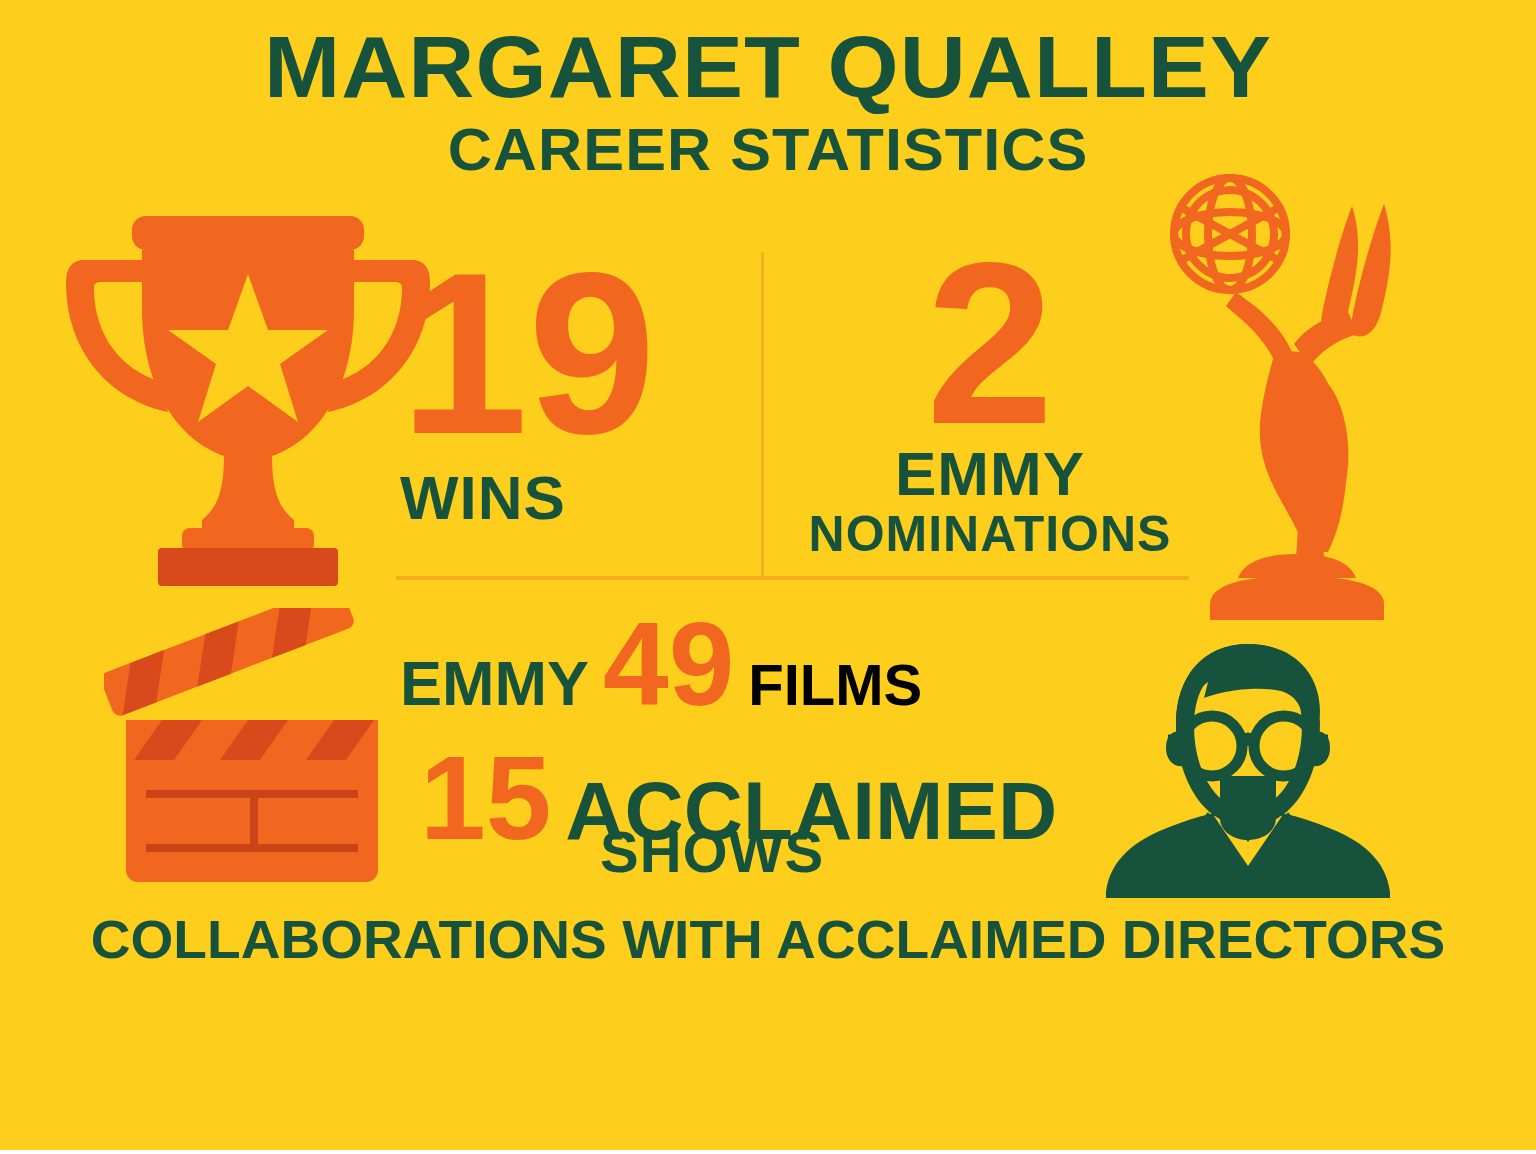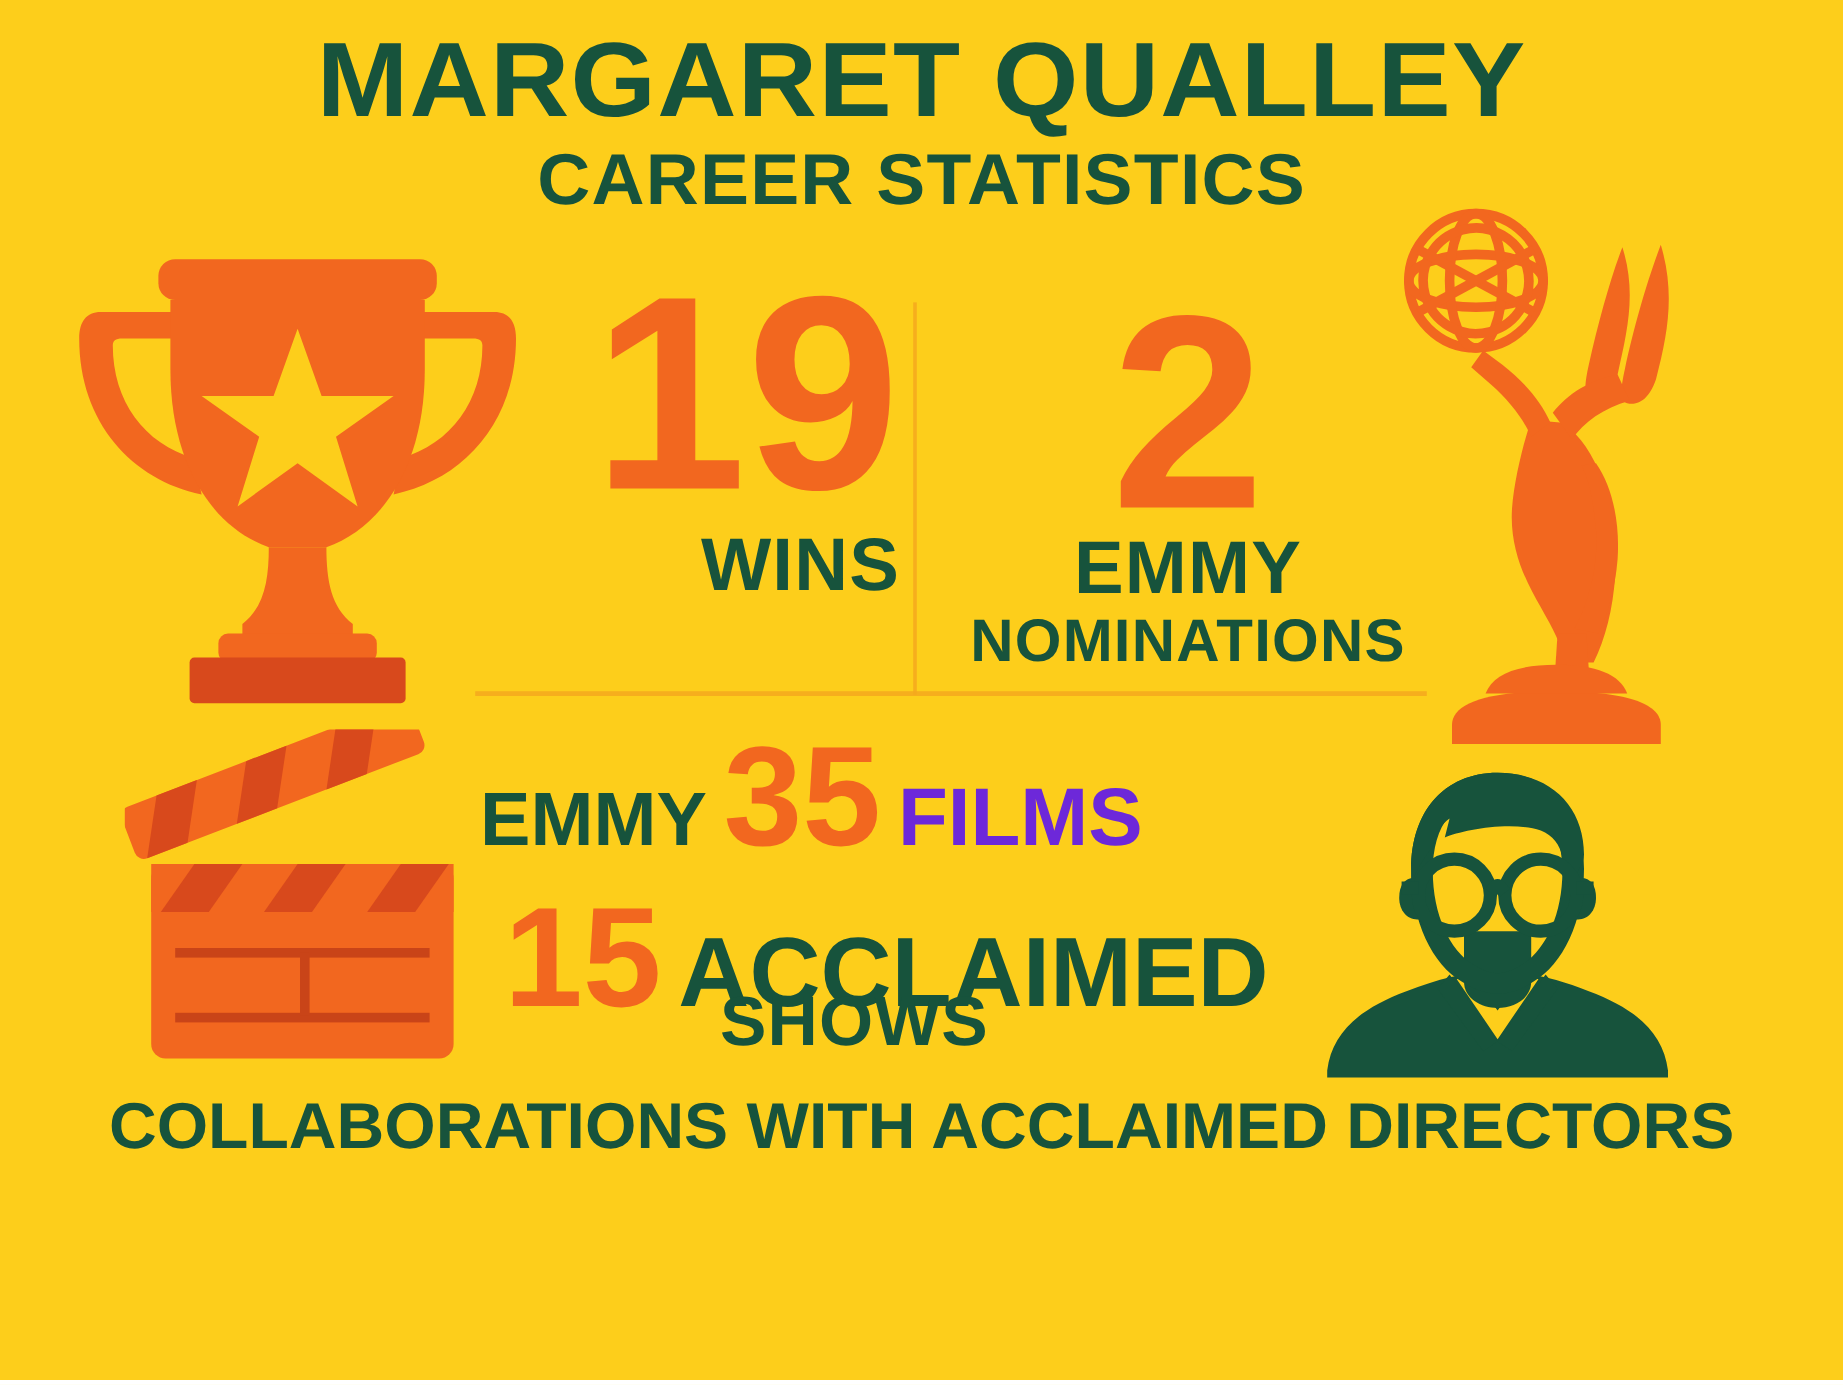--- a/index.html
+++ b/index.html
@@ -41,37 +41,37 @@
     width:793px; height:4px; background:#F4A81D; opacity:.85;
   }
 
   
   .stat-num {
     color:#F2671F; font-weight:bold; line-height:.82;
     font-family:"Liberation Sans", sans-serif;
   }
   .stat-lbl { color:#17533C; font-weight:bold; line-height:1; }
 
-  #stat-wins { position:absolute; left:400px; top:234px; width:350px; text-align:right; }
+  #stat-wins { position:absolute; left:400px; top:260px; width:350px; text-align:left; }
   #stat-wins .stat-num { font-size:230px; }
   #stat-wins .stat-lbl { font-size:62px; margin-top:18px; letter-spacing:1px; }
 
   #stat-emmy { position:absolute; left:790px; top:250px; width:400px; text-align:center; }
   #stat-emmy .stat-num { font-size:230px; }
   #stat-emmy .emmy-word { font-size:62px; margin-top:4px; letter-spacing:1px; }
   #stat-emmy .emmy-sub { font-size:50px; margin-top:4px; letter-spacing:1px; }
 
   
   #films-row {
     position:absolute; left:400px; top:614px;
     display:flex; align-items:baseline; gap:14px;
   }
   #films-over { color:#17533C; font-weight:bold; font-size:63px; letter-spacing:0px; }
   #films-num  { color:#F2671F; font-weight:bold; font-size:118px; line-height:.85; }
-  #films-word { color:#6d28d9; font-weight:bold; font-size:68px; letter-spacing:0px; }
+  #films-word { color:#000000; font-weight:bold; font-size:58px; letter-spacing:0px; }
 
   #tv-row {
     position:absolute; left:420px; top:748px;
     display:flex; align-items:baseline; gap:14px;
   }
   #tv-num  { color:#F2671F; font-weight:bold; font-size:118px; line-height:.85; }
   #tv-word { color:#17533C; font-weight:bold; font-size:82px; letter-spacing:0px; }
 
   #tv-shows {
     position:absolute; left:600px; top:818px;
@@ -270,21 +270,21 @@
   </div>
 
   <div id="stat-emmy">
     <div class="stat-num">2</div>
     <div class="stat-lbl emmy-word">EMMY</div>
     <div class="stat-lbl emmy-sub">NOMINATIONS</div>
   </div>
 
   <div id="films-row">
     <span id="films-over">EMMY</span>
-    <span id="films-num">35</span>
+    <span id="films-num">49</span>
     <span id="films-word">FILMS</span>
   </div>
 
   <div id="tv-row">
     <span id="tv-num">15</span>
     <span id="tv-word">ACCLAIMED</span>
   </div>
   <div id="tv-shows">SHOWS</div>
 
   <div id="footer-caption">COLLABORATIONS WITH ACCLAIMED DIRECTORS</div>

